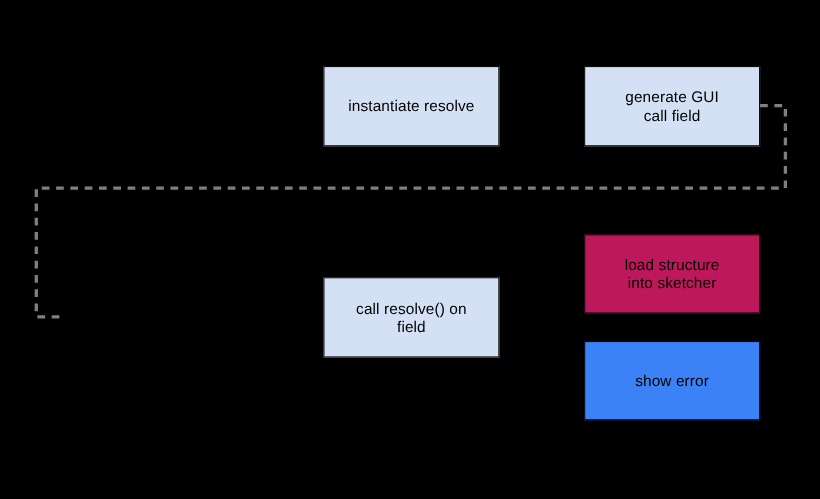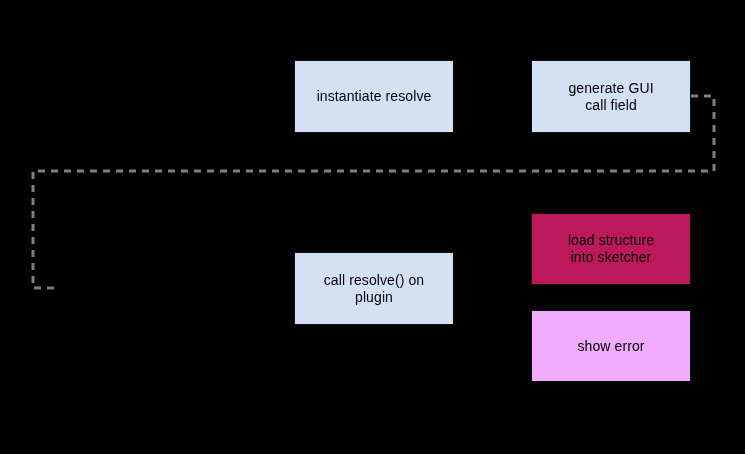--- a/index.html
+++ b/index.html
@@ -68,25 +68,25 @@
   </div>
 
   <div class="node" style="left:531px; top:60px; width:160px; height:73px; background:#d4e1f5;">
     <span class="node-label">generate GUI
 call field</span>
   </div>
 
 
   <div class="node" style="left:294px; top:252px; width:160px; height:73px; background:#d4e1f5;">
     <span class="node-label">call resolve() on
-plugin</span>
+field</span>
   </div>
 
   <div class="node" style="left:531px; top:213px; width:160px; height:72px; background:#be185d;">
     <span class="node-label">load structure
 into sketcher</span>
   </div>
 
-  <div class="node" style="left:531px; top:310px; width:160px; height:72px; background:#f0abfc;">
+  <div class="node" style="left:531px; top:310px; width:160px; height:72px; background:#3b82f6;">
     <span class="node-label">show error</span>
   </div>
 
 </div>
 
 </body></html>

